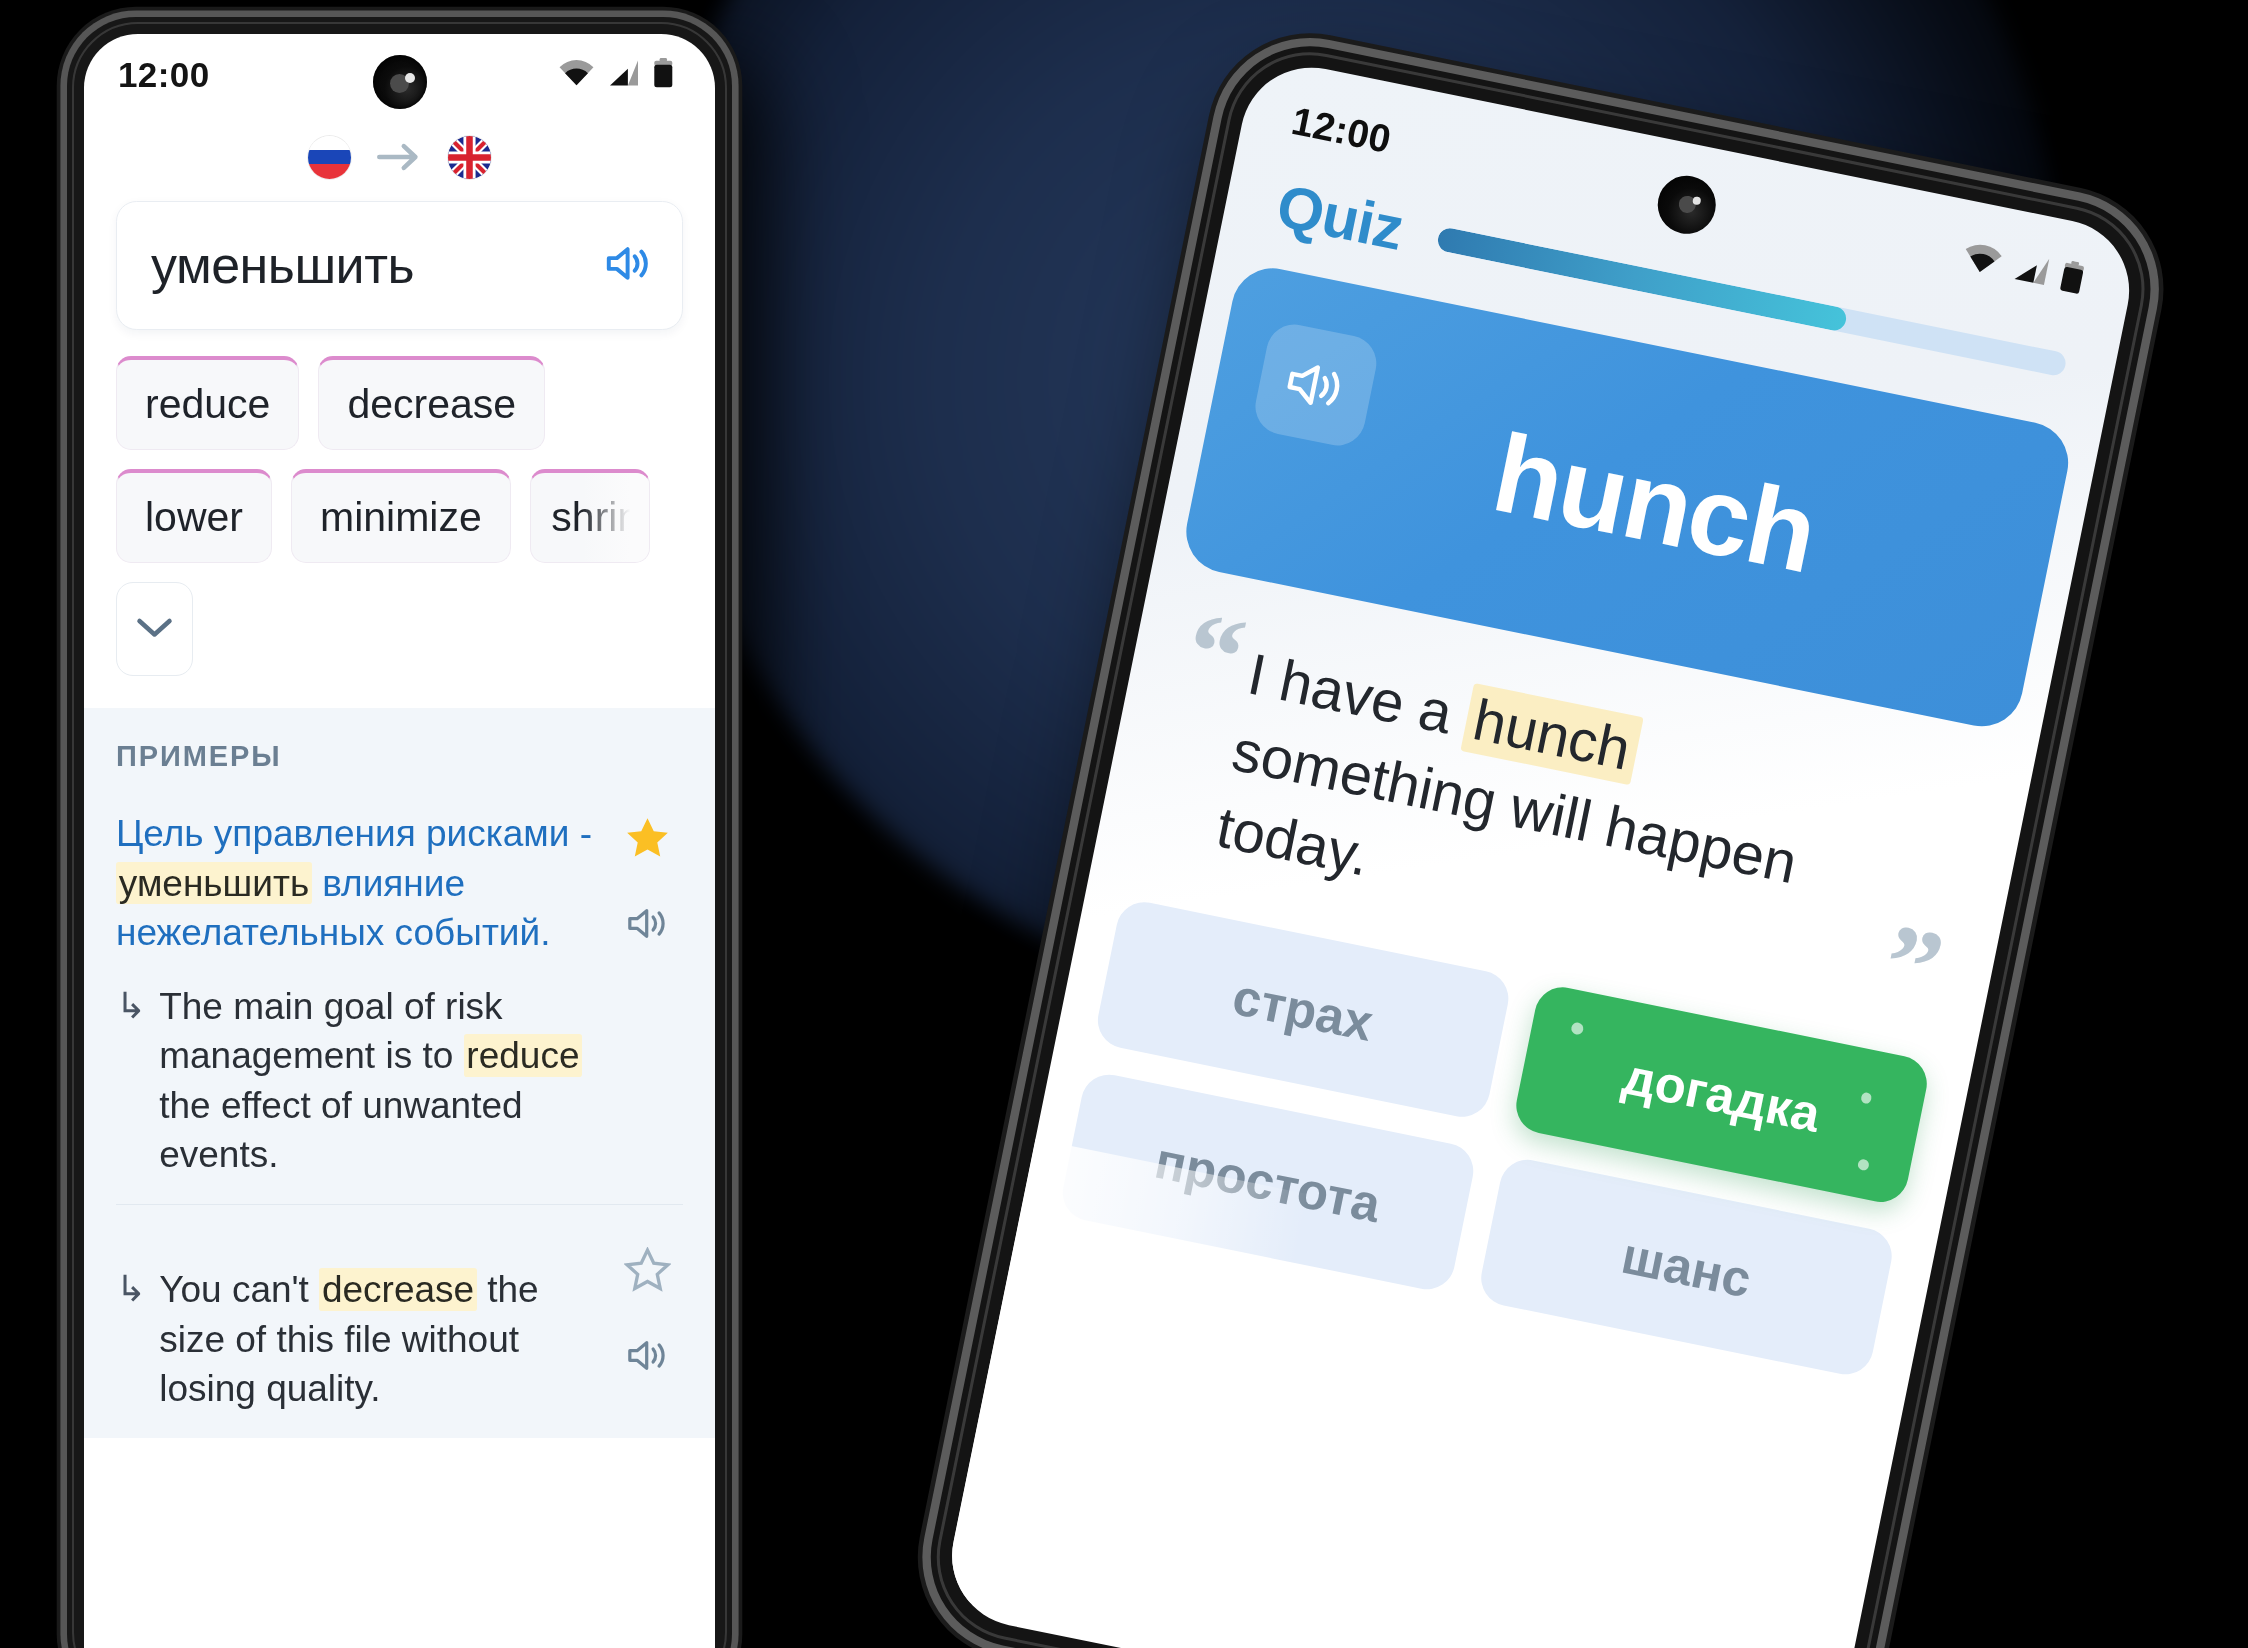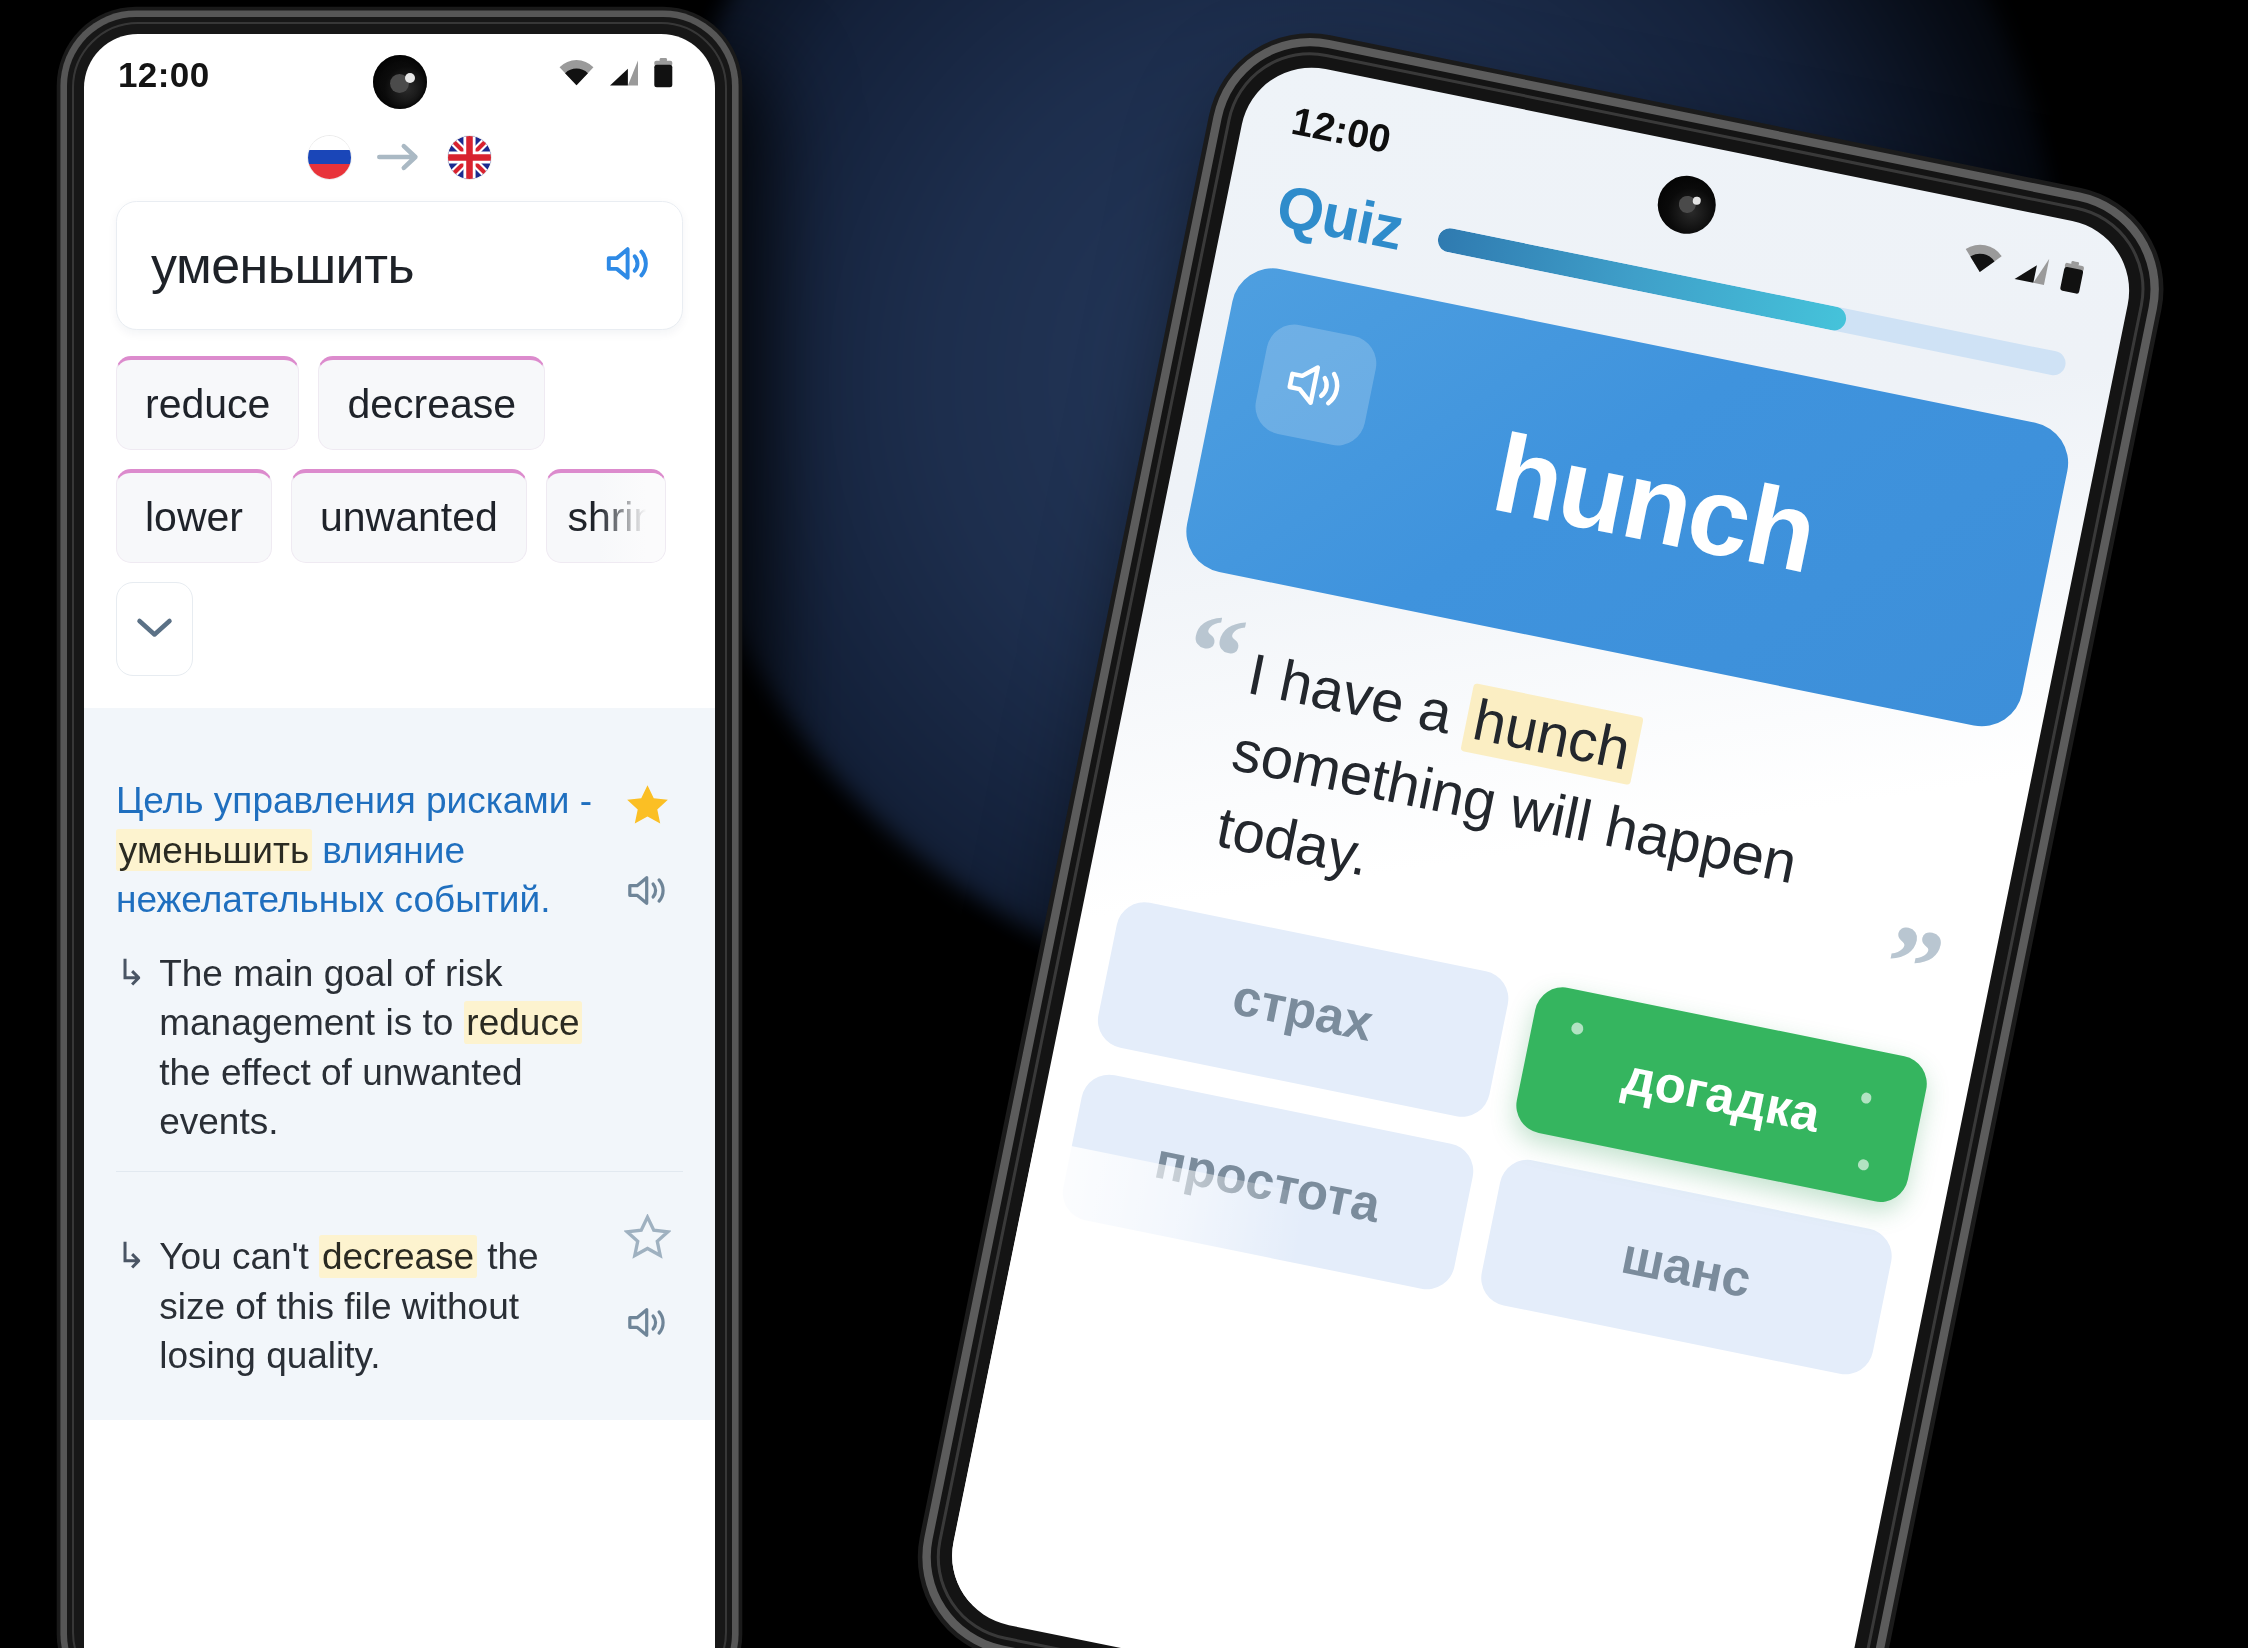--- a/index.html
+++ b/index.html
@@ -257,32 +257,33 @@
               <path d="M17.5 8 A6 6 0 0 1 17.5 16" fill="none" stroke="currentColor" stroke-width="2.2" stroke-linecap="round"></path>
               <path d="M21.2 5.4 A10 10 0 0 1 21.2 18.6" fill="none" stroke="currentColor" stroke-width="2.2" stroke-linecap="round"></path>
             </svg>
         </span>
       </div>
 
       <div class="chips">
         <div class="chip">reduce</div>
         <div class="chip">decrease</div>
         <div class="chip">lower</div>
-        <div class="chip">unwanted</div>
+        <div class="chip">minimize</div>
         <div class="chip clipped">shrink</div>
         <div class="chev-btn">
           <span>
             <svg width="39" height="24" viewBox="0 0 26 16">
                 <path d="M3 4 L13 13 L23 4" fill="none" stroke="#5b7186" stroke-width="3" stroke-linecap="round" stroke-linejoin="round"></path>
               </svg>
           </span>
         </div>
       </div>
 
       <div class="examples">
+        <div class="ex-head">ПРИМЕРЫ</div>
 
         <div class="ex-item">
           <div class="ex-body">
             <div class="ex-ru"><span>Цель управления рисками - </span><span class="hl">уменьшить</span><span> влияние нежелательных событий.</span></div>
             <div class="ex-en">
               <span class="ex-arrow">↳</span>
               <span><span>The main goal of risk management is to </span><span class="hl">reduce</span><span> the effect of unwanted events.</span></span>
             </div>
           </div>
           <div class="ex-side">

